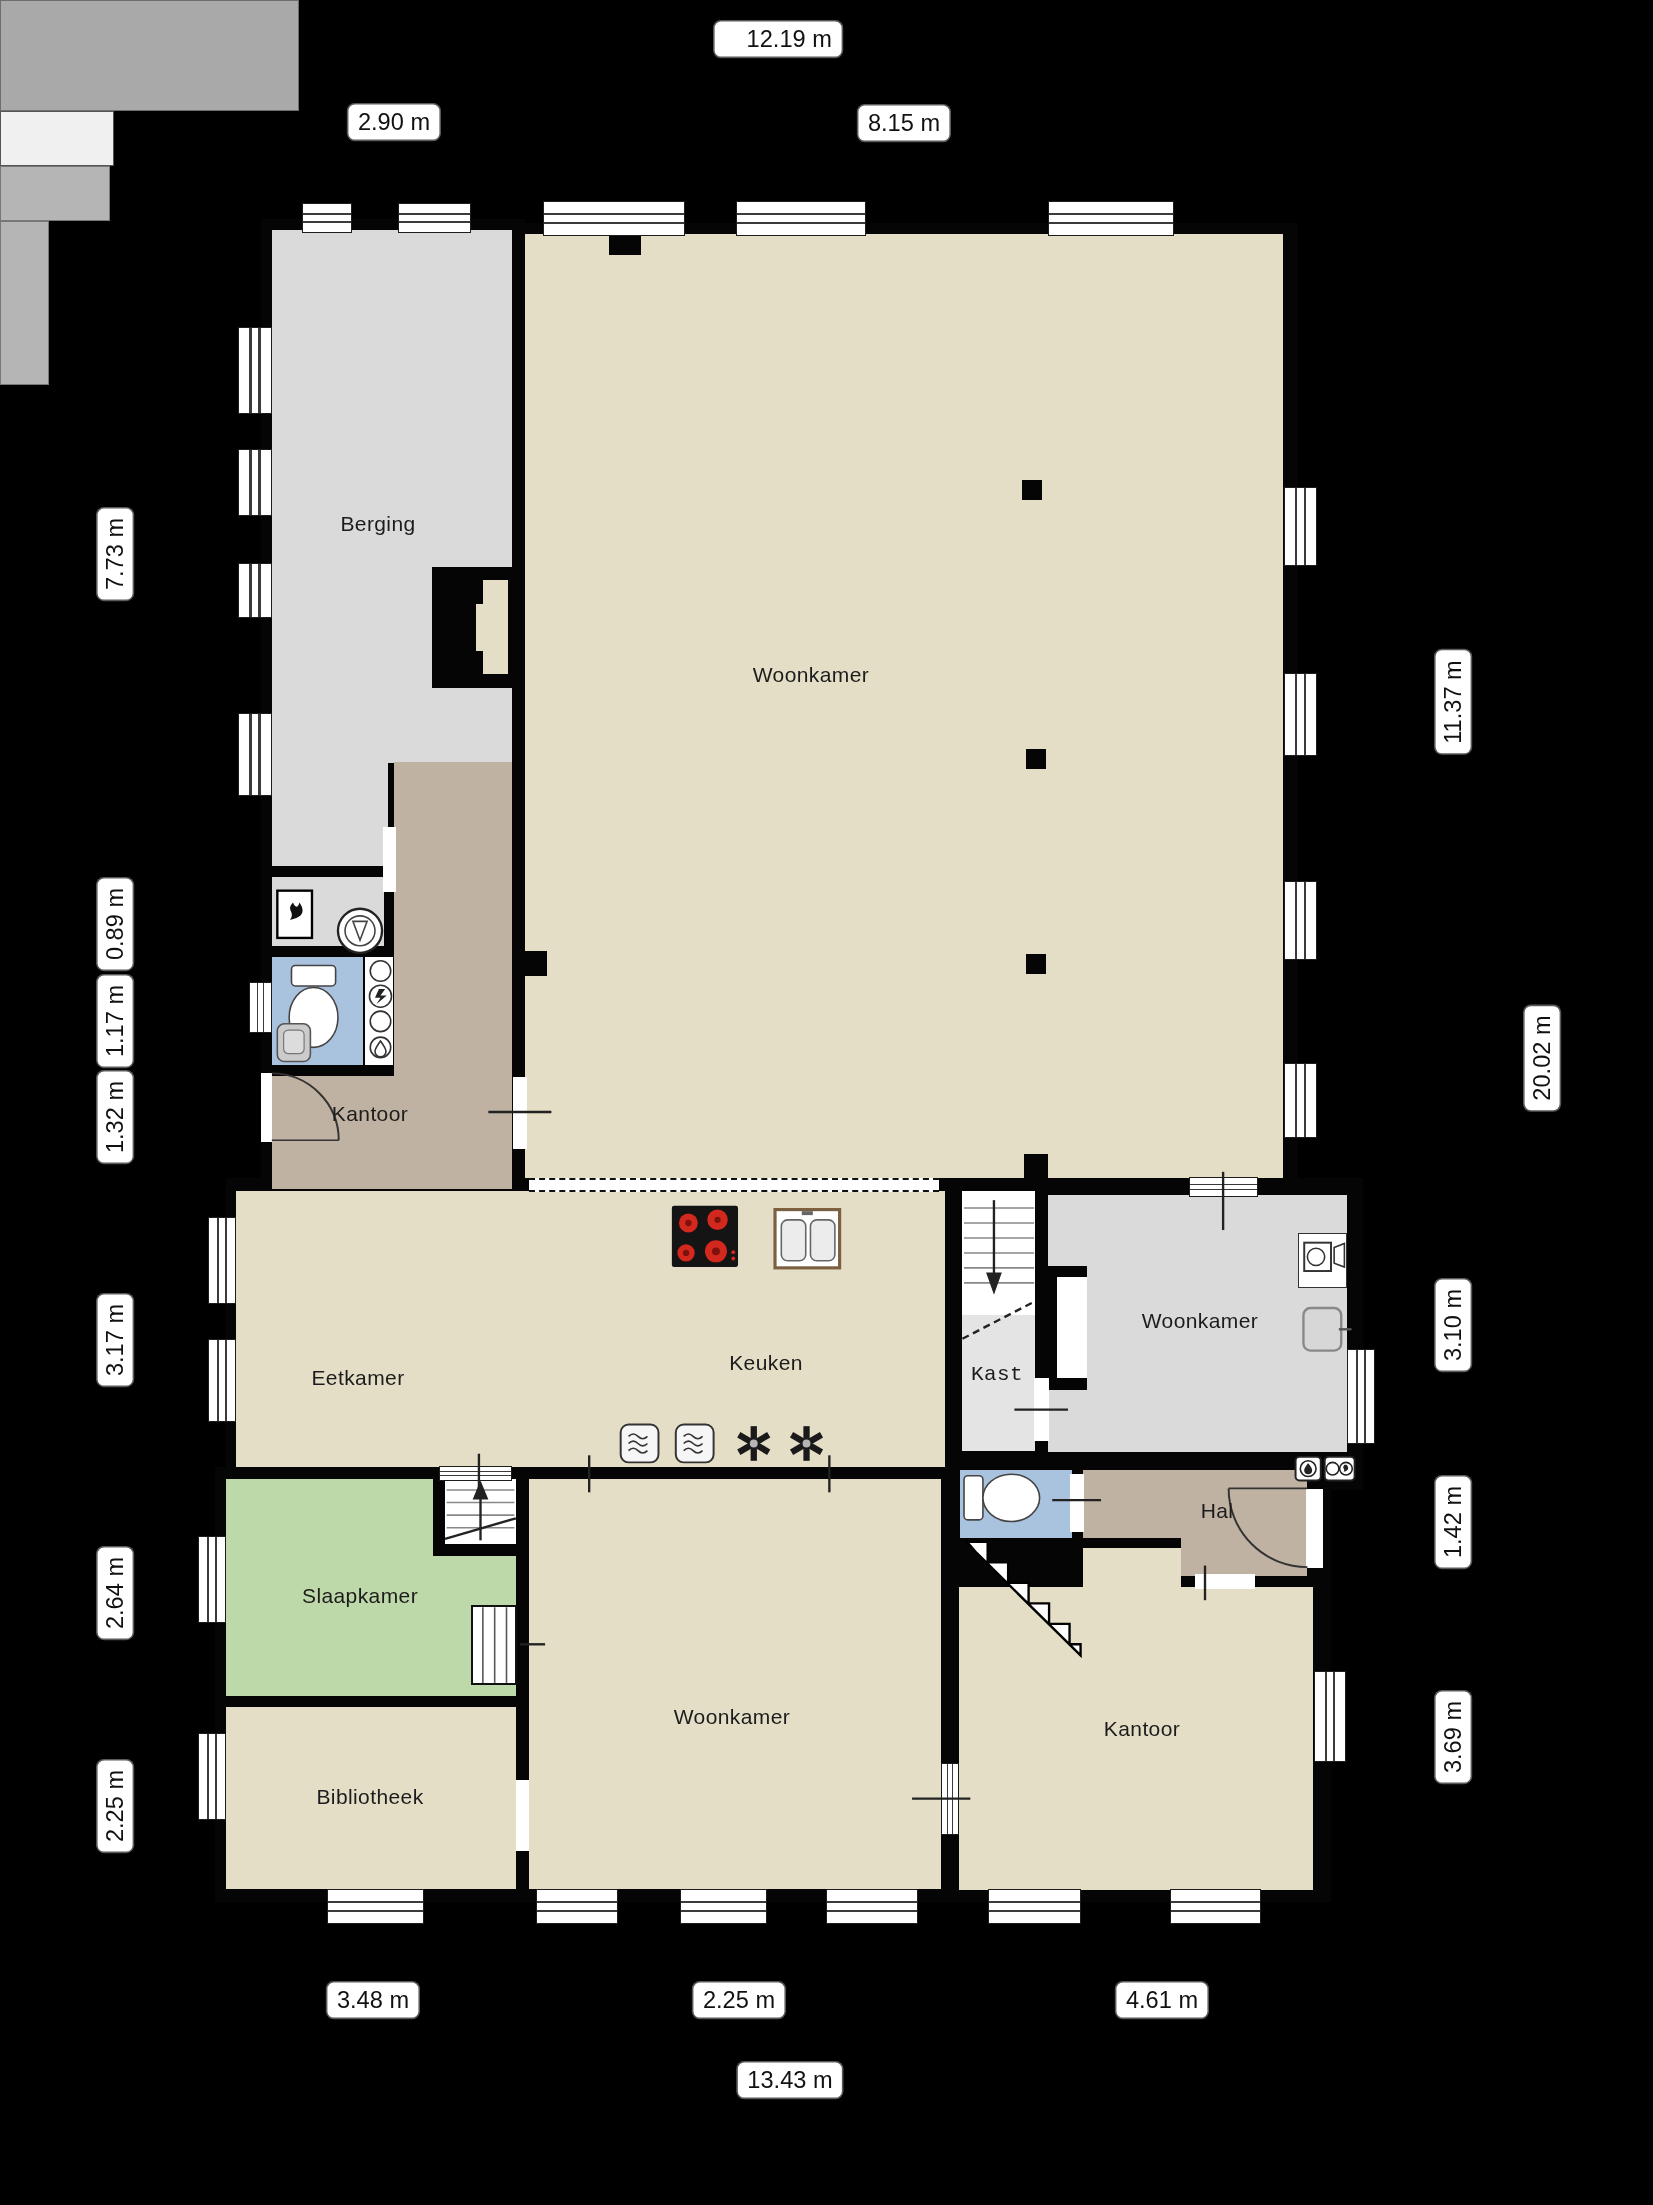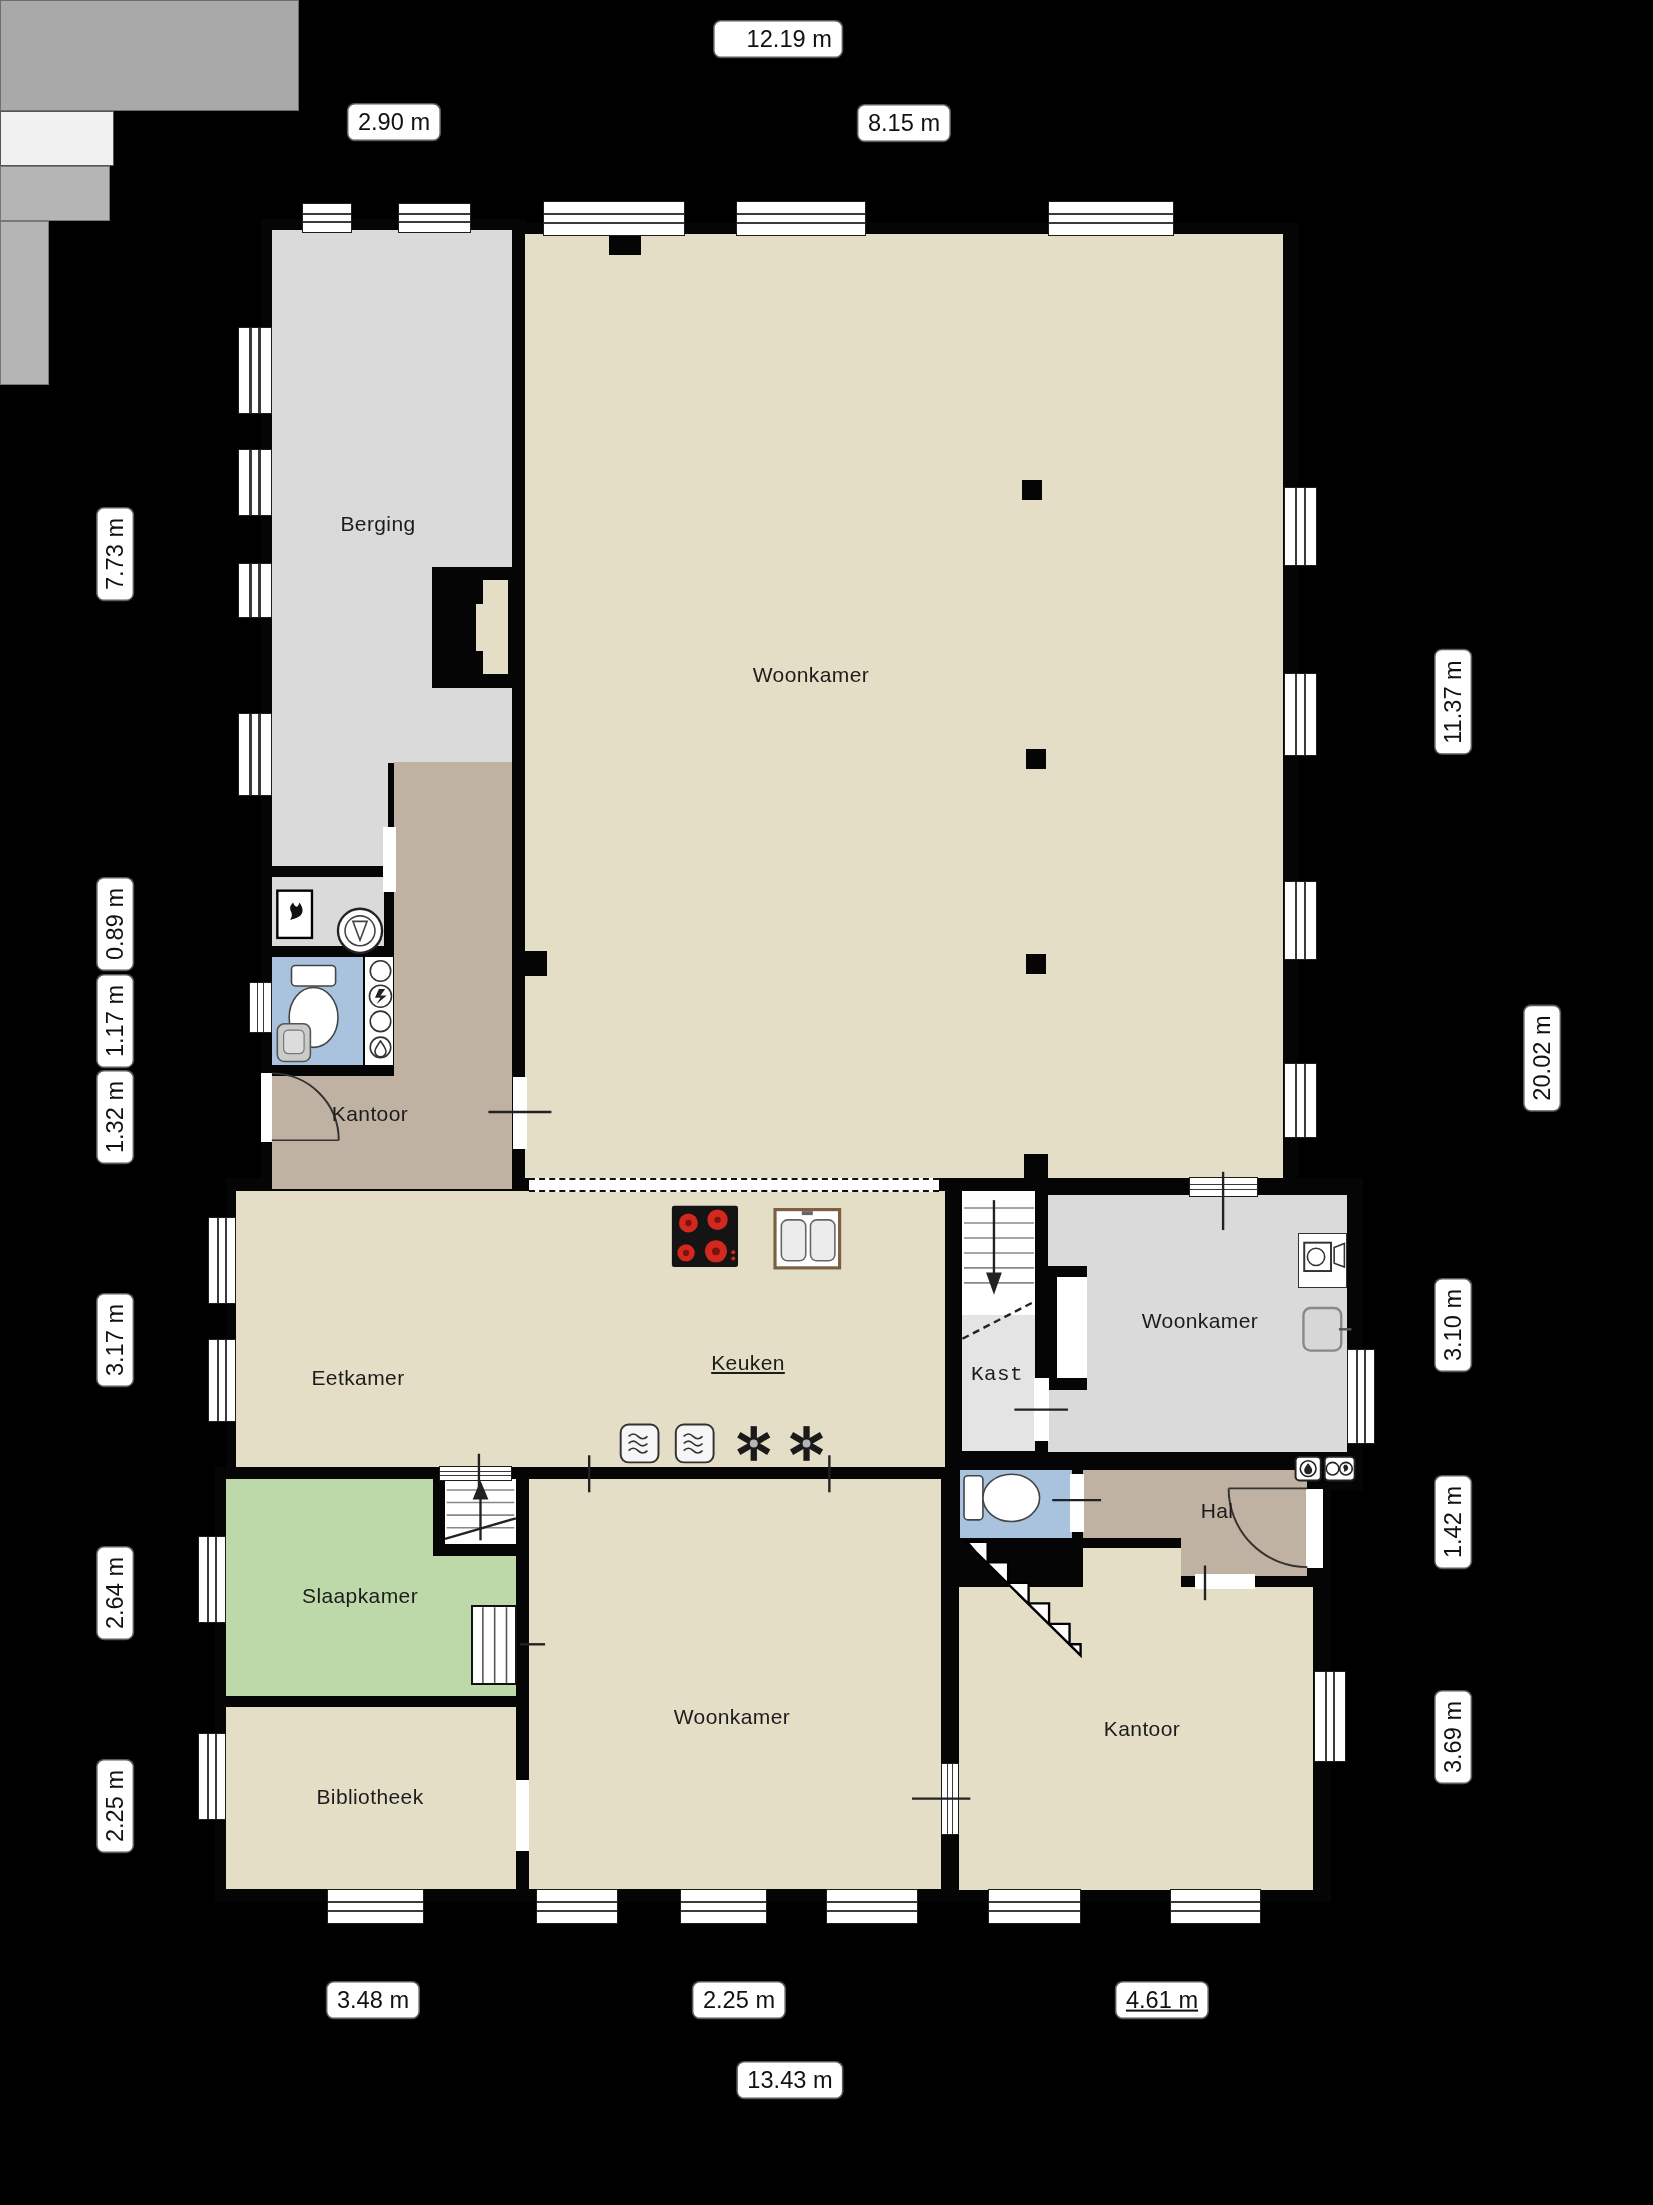--- a/index.html
+++ b/index.html
@@ -301,21 +301,21 @@
       <line x1="1053" y1="1848" x2="1053" y2="1895"></line>
       <line x1="660" y1="2088" x2="692" y2="2088"></line>
     </g>
   </svg>
 
   <div id="labels-layer">
       <div class="room-label" style="left: 378px; top: 524px;">Berging</div>
       <div class="room-label" style="left: 811px; top: 675px;">Woonkamer</div>
       <div class="room-label" style="left: 370px; top: 1114px;">Kantoor</div>
       <div class="room-label" style="left: 358px; top: 1347px; margin-top: 31px;">Eetkamer</div>
-      <div class="room-label" style="left: 748px; top: 1363px; text-decoration: underline;">Keuken</div>
+      <div class="room-label" style="left: 766px; top: 1363px;">Keuken</div>
       <div class="room-label" style="left: 997px; top: 1374px; font-family: Liberation Mono, monospace;">Kast</div>
       <div class="room-label" style="left: 1200px; top: 1321px;">Woonkamer</div>
       <div class="room-label" style="left: 360px; top: 1596px;">Slaapkamer</div>
       <div class="room-label" style="left: 1217px; top: 1511px;">Hal</div>
       <div class="room-label" style="left: 732px; top: 1717px;">Woonkamer</div>
       <div class="room-label" style="left: 1142px; top: 1729px;">Kantoor</div>
       <div class="room-label" style="left: 370px; top: 1797px;">Bibliotheek</div>
     </div>
   <div id="dims-layer">
       <div class="dim" style="left: 778px; top: 39px; padding-left: 32px;">12.19 m</div>
@@ -328,17 +328,17 @@
       <div class="dim rot" style="left: 115px; top: 1340px;">3.17 m</div>
       <div class="dim rot" style="left: 115px; top: 1593px;">2.64 m</div>
       <div class="dim rot" style="left: 115px; top: 1806px;">2.25 m</div>
       <div class="dim rot" style="left: 1453px; top: 702px;">11.37 m</div>
       <div class="dim rot" style="left: 1542px; top: 1058px;">20.02 m</div>
       <div class="dim rot" style="left: 1453px; top: 1325px;">3.10 m</div>
       <div class="dim rot" style="left: 1453px; top: 1522px;">1.42 m</div>
       <div class="dim rot" style="left: 1453px; top: 1737px;">3.69 m</div>
       <div class="dim" style="left: 373px; top: 2000px;">3.48 m</div>
       <div class="dim" style="left: 739px; top: 2000px;">2.25 m</div>
-      <div class="dim" style="left: 1162px; top: 2000px; text-decoration: underline;">4.61 m</div>
+      <div class="dim" style="left: 1162px; top: 2000px;">4.61 m</div>
       <div class="dim" style="left: 790px; top: 2080px;">13.43 m</div>
     </div>
 </div>
 
 
 </body></html>

